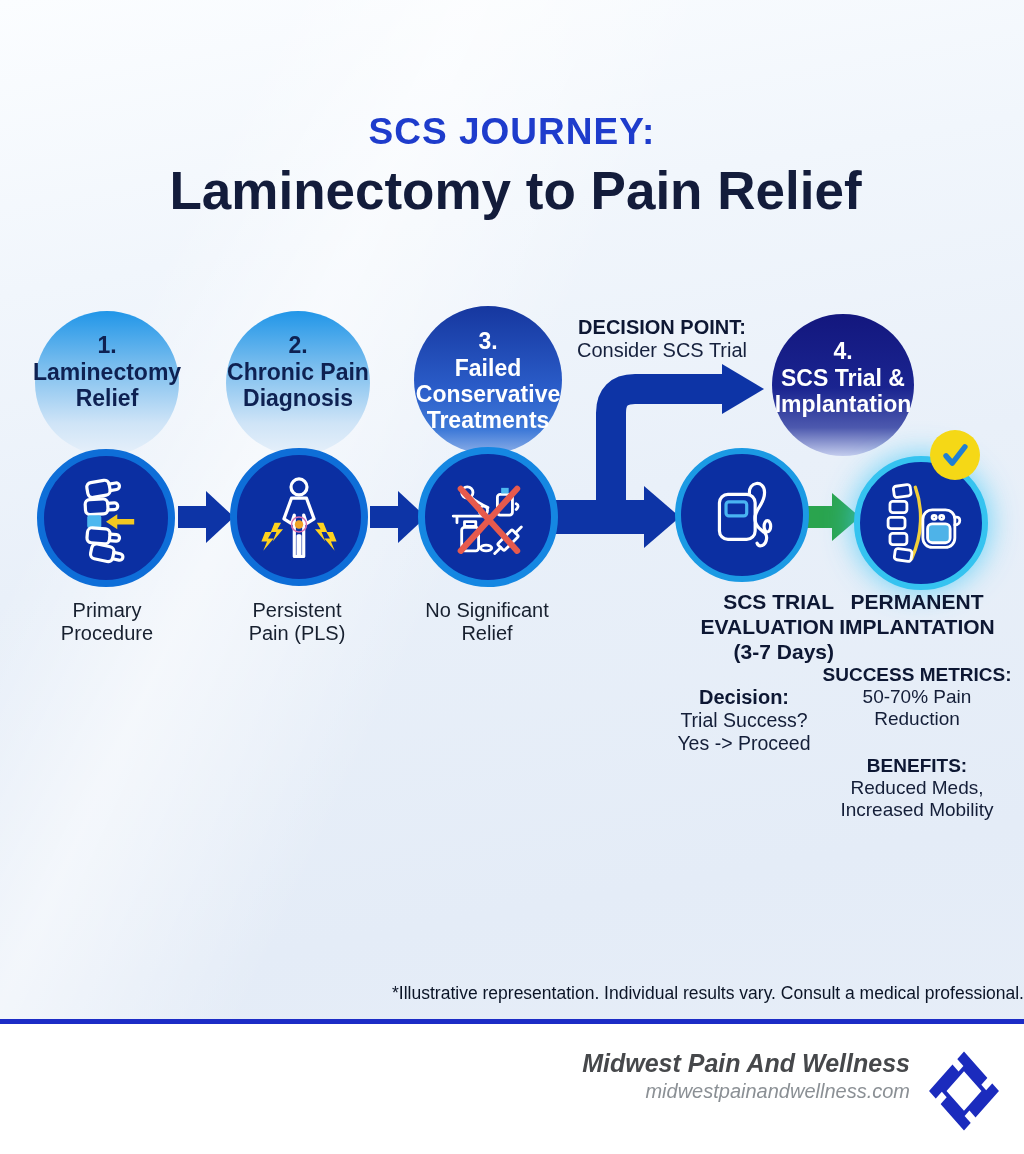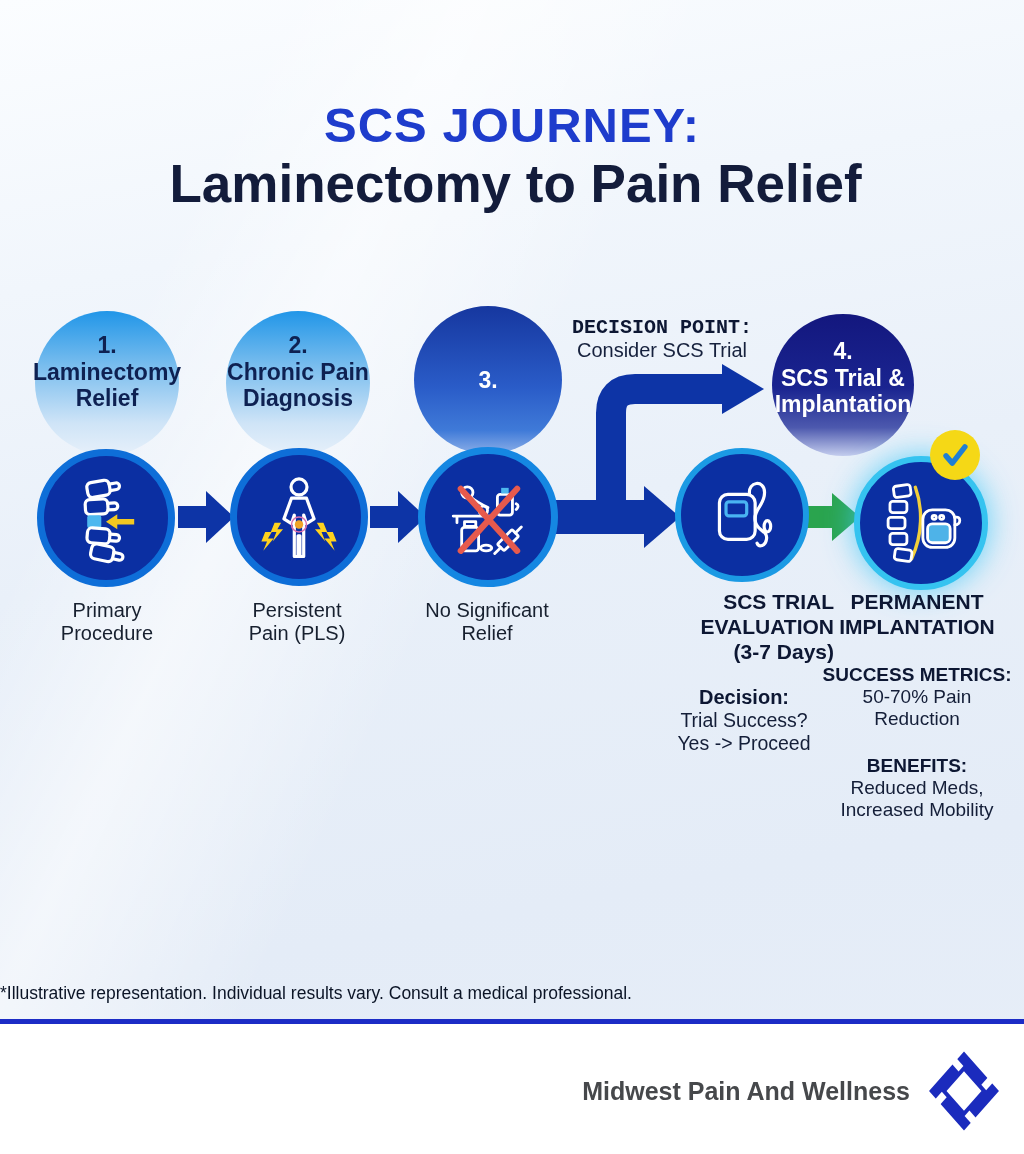--- a/index.html
+++ b/index.html
@@ -11,21 +11,21 @@
     overflow:hidden;
   }
   .poster::before{
     content:""; position:absolute; inset:0; pointer-events:none;
     background:linear-gradient(115deg, rgba(255,255,255,0) 18%, rgba(255,255,255,.55) 30%, rgba(255,255,255,0) 46%);
   }
   .pre { white-space:pre-line; }
 
   
   .title-wrap { position:absolute; top:96px; left:0; width:100%; text-align:center; }
-  .title-line1 { font-size:49px; font-weight:bold; letter-spacing:1px; color:#1e3ccc; line-height:58px; }
+  .title-line1 { font-size:37px; font-weight:bold; letter-spacing:1px; color:#1e3ccc; line-height:58px;margin-top:7px; }
   .title-line2 { font-size:53px; font-weight:bold; color:#131c3b; line-height:60px;padding-left:7px; }
 
   
   .arrows { position:absolute; left:0; top:0; width:1024px; height:780px; }
 
   
   .stage {
     position:absolute; border-radius:50%; display:flex; flex-direction:column;
     align-items:center; justify-content:center; text-align:center;
   }
@@ -39,21 +39,21 @@
             color:#0e2152; }
   .stage3 { left:414px; top:306px; width:148px; height:148px;
             background:linear-gradient(180deg,#16379f 0%,#2a5cc8 55%,#3f7ad8 84%,#8cafe8 100%);
             color:#ffffff; }
   .stage4 { left:772px; top:314px; width:142px; height:142px; padding-bottom:16px;
             background:linear-gradient(180deg,#13177e 0%,#1a2490 52%,#4d59ae 80%,#c4cdee 100%);
             color:#ffffff; }
 
   
   .decision-point { position:absolute; left:532px; top:316px; width:260px; text-align:center; color:#0d1733; }
-  .decision-point .dp-head { font-size:20px; font-weight:bold; line-height:23px;font-family:Liberation Mono, monospace; }
+  .decision-point .dp-head { font-size:20px; font-weight:bold; line-height:23px; }
   .decision-point .dp-sub  { font-size:20px; line-height:23px; color:#16213d; }
 
   
   .icircle { position:absolute; border-radius:50%; background:#0b2fa2;
              display:flex; align-items:center; justify-content:center; }
   .ic1 { left:37px;  top:449px; width:138px; height:138px; border:7px solid #0e6ed8; }
   .ic2 { left:230px; top:448px; width:138px; height:138px; border:7px solid #0e6ed8; }
   .ic3 { left:418px; top:447px; width:140px; height:140px; border:7px solid #1587e2; }
   .ic4 { left:675px; top:448px; width:134px; height:134px; border:6px solid #1b9ae4; }
   .ic5 { left:854px; top:456px; width:134px; height:134px; border:6px solid #35c3f0;
@@ -74,25 +74,25 @@
   .trial-block .head { font-size:21px; font-weight:bold; line-height:25px;text-align:right; }
   .trial-block .dlabel { margin-top:22px; font-size:20px; font-weight:bold; line-height:23px; }
   .trial-block .dtext  { font-size:19.5px; line-height:22.5px; color:#141e38; }
 
   .implant-block { position:absolute; left:818px; top:589px; width:198px; text-align:center; color:#0d1733; }
   .implant-block .head { font-size:21px; font-weight:bold; line-height:25px;text-align:center; }
   .implant-block .slabel { margin-top:24px; font-size:19px; font-weight:bold; line-height:23px; }
   .implant-block .stext  { font-size:19px; line-height:22px; color:#141e38; }
 
   
-  .disclaimer { position:absolute; top:983px; left:0; width:100%; text-align:left;
+  .disclaimer { position:absolute; top:983px; left:0; width:100%; text-align:right;
                 font-size:17.5px; color:#0b1426; }
   .divider { position:absolute; top:1019px; left:0; width:100%; height:5px; background:#1c2cc6; }
   .footer-bg { position:absolute; top:1024px; left:0; width:100%; height:130px; background:#ffffff; }
-  .brand-wrap { position:absolute; top:1048px; right:22px; display:flex; align-items:center; gap:16px; }
+  .brand-wrap { position:absolute; top:1048px; right:22px; display:flex; align-items:flex-start; gap:16px;font-style:italic; }
   .brand-text { text-align:right; }
   .brand-name { font-size:25px; font-weight:bold; color:#46484b; line-height:30px; }
   .brand-url  { font-size:20px; color:#8b9095; line-height:26px; }
   .brand-logo svg { display:block; }
 </style>
 </head>
 <body>
 
 <div class="poster">
 
@@ -129,20 +129,23 @@
     <div class="label pre">Laminectomy
 Relief</div>
   </div>
   <div class="stage stage2">
     <div class="num">2.</div>
     <div class="label pre">Chronic Pain
 Diagnosis</div>
   </div>
   <div class="stage stage3">
     <div class="num">3.</div>
+    <div class="label pre">Failed
+Conservative
+Treatments</div>
   </div>
   <div class="stage stage4">
     <div class="num">4.</div>
     <div class="label pre">SCS Trial &amp;
 Implantation</div>
   </div>
 
   <div class="decision-point">
     <div class="dp-head">DECISION POINT:</div>
     <div class="dp-sub">Consider SCS Trial</div>
@@ -277,20 +280,21 @@
 Increased Mobility</div>
   </div>
 
   <div class="disclaimer">*Illustrative representation. Individual results vary. Consult a medical professional.</div>
   <div class="divider"></div>
   <div class="footer-bg"></div>
 
   <div class="brand-wrap">
     <div class="brand-text">
       <div class="brand-name">Midwest Pain And Wellness</div>
+      <div class="brand-url">midwestpainandwellness.com</div>
     </div>
     <div class="brand-logo">
       <svg width="76" height="86" viewBox="0 0 100 100" preserveAspectRatio="none">
         <path fill="#1b2bbd" fill-rule="evenodd" d="M50,4 L96,50 L50,96 L4,50 Z M50,27 L73,50 L50,73 L27,50 Z"></path>
         <g stroke="#ffffff" stroke-width="9">
           <line x1="30" y1="8" x2="46" y2="24"></line>
           <line x1="92" y1="30" x2="76" y2="46"></line>
           <line x1="70" y1="92" x2="54" y2="76"></line>
           <line x1="8" y1="70" x2="24" y2="54"></line>
         </g>

